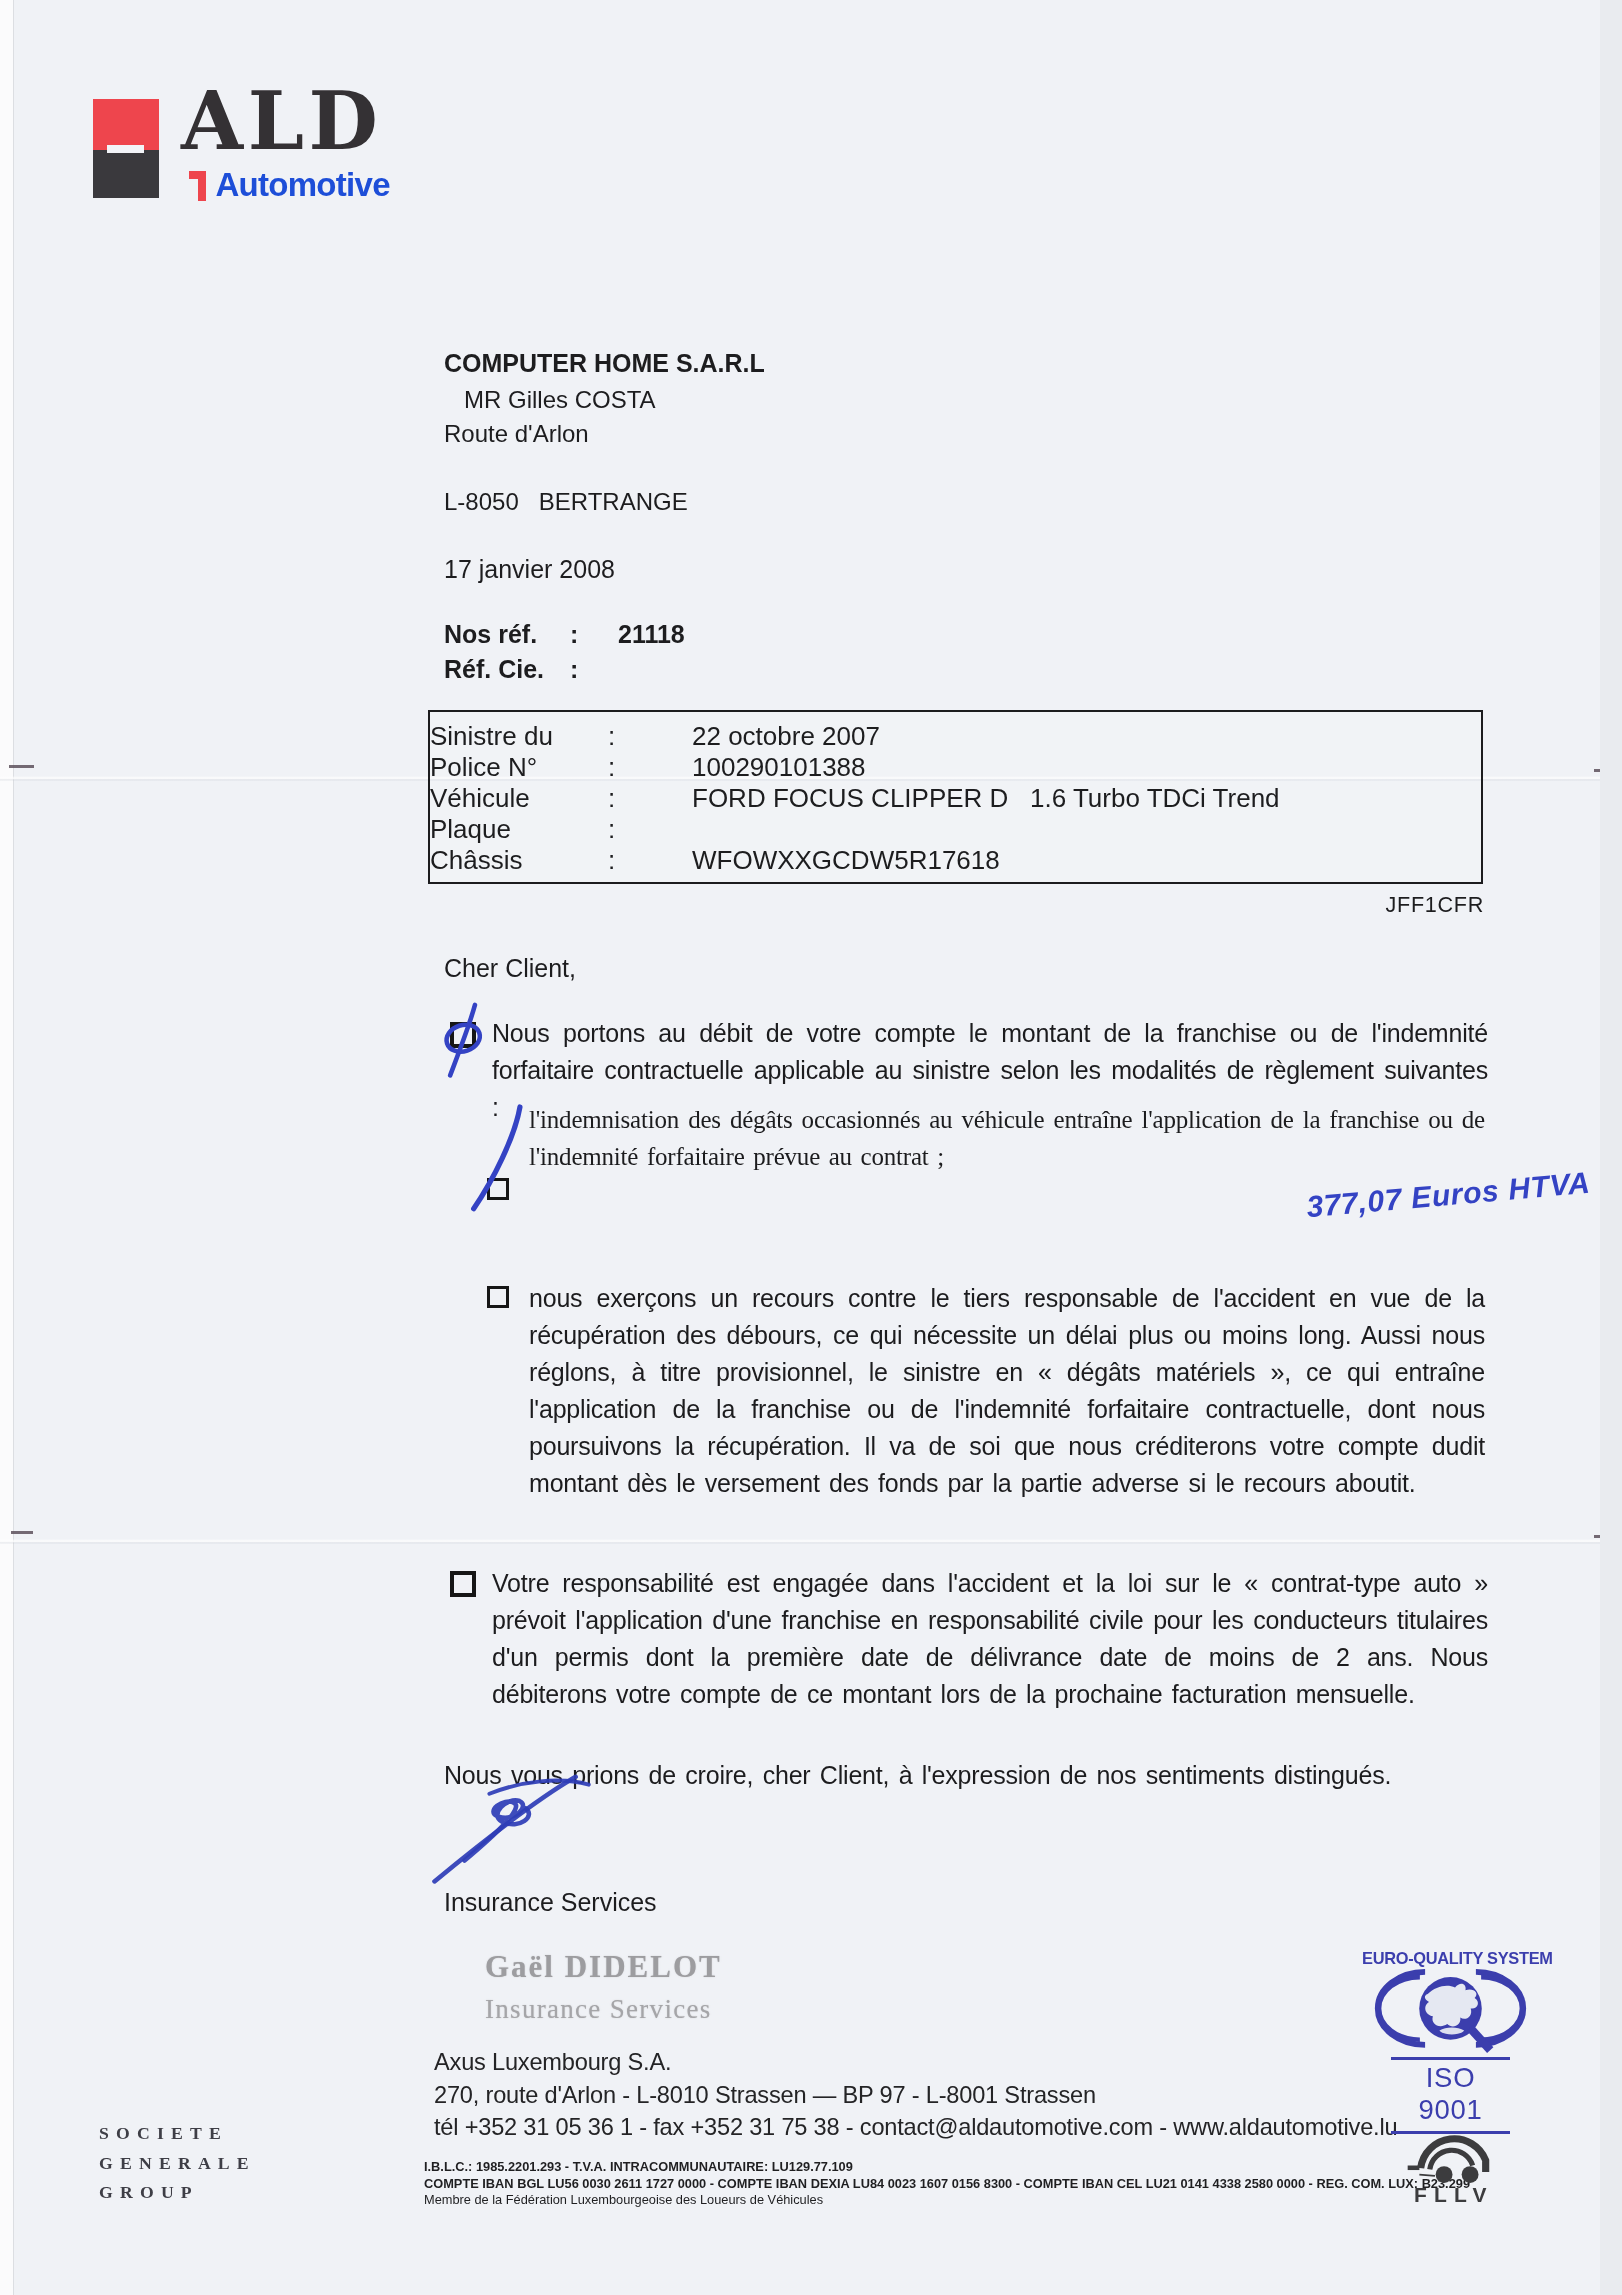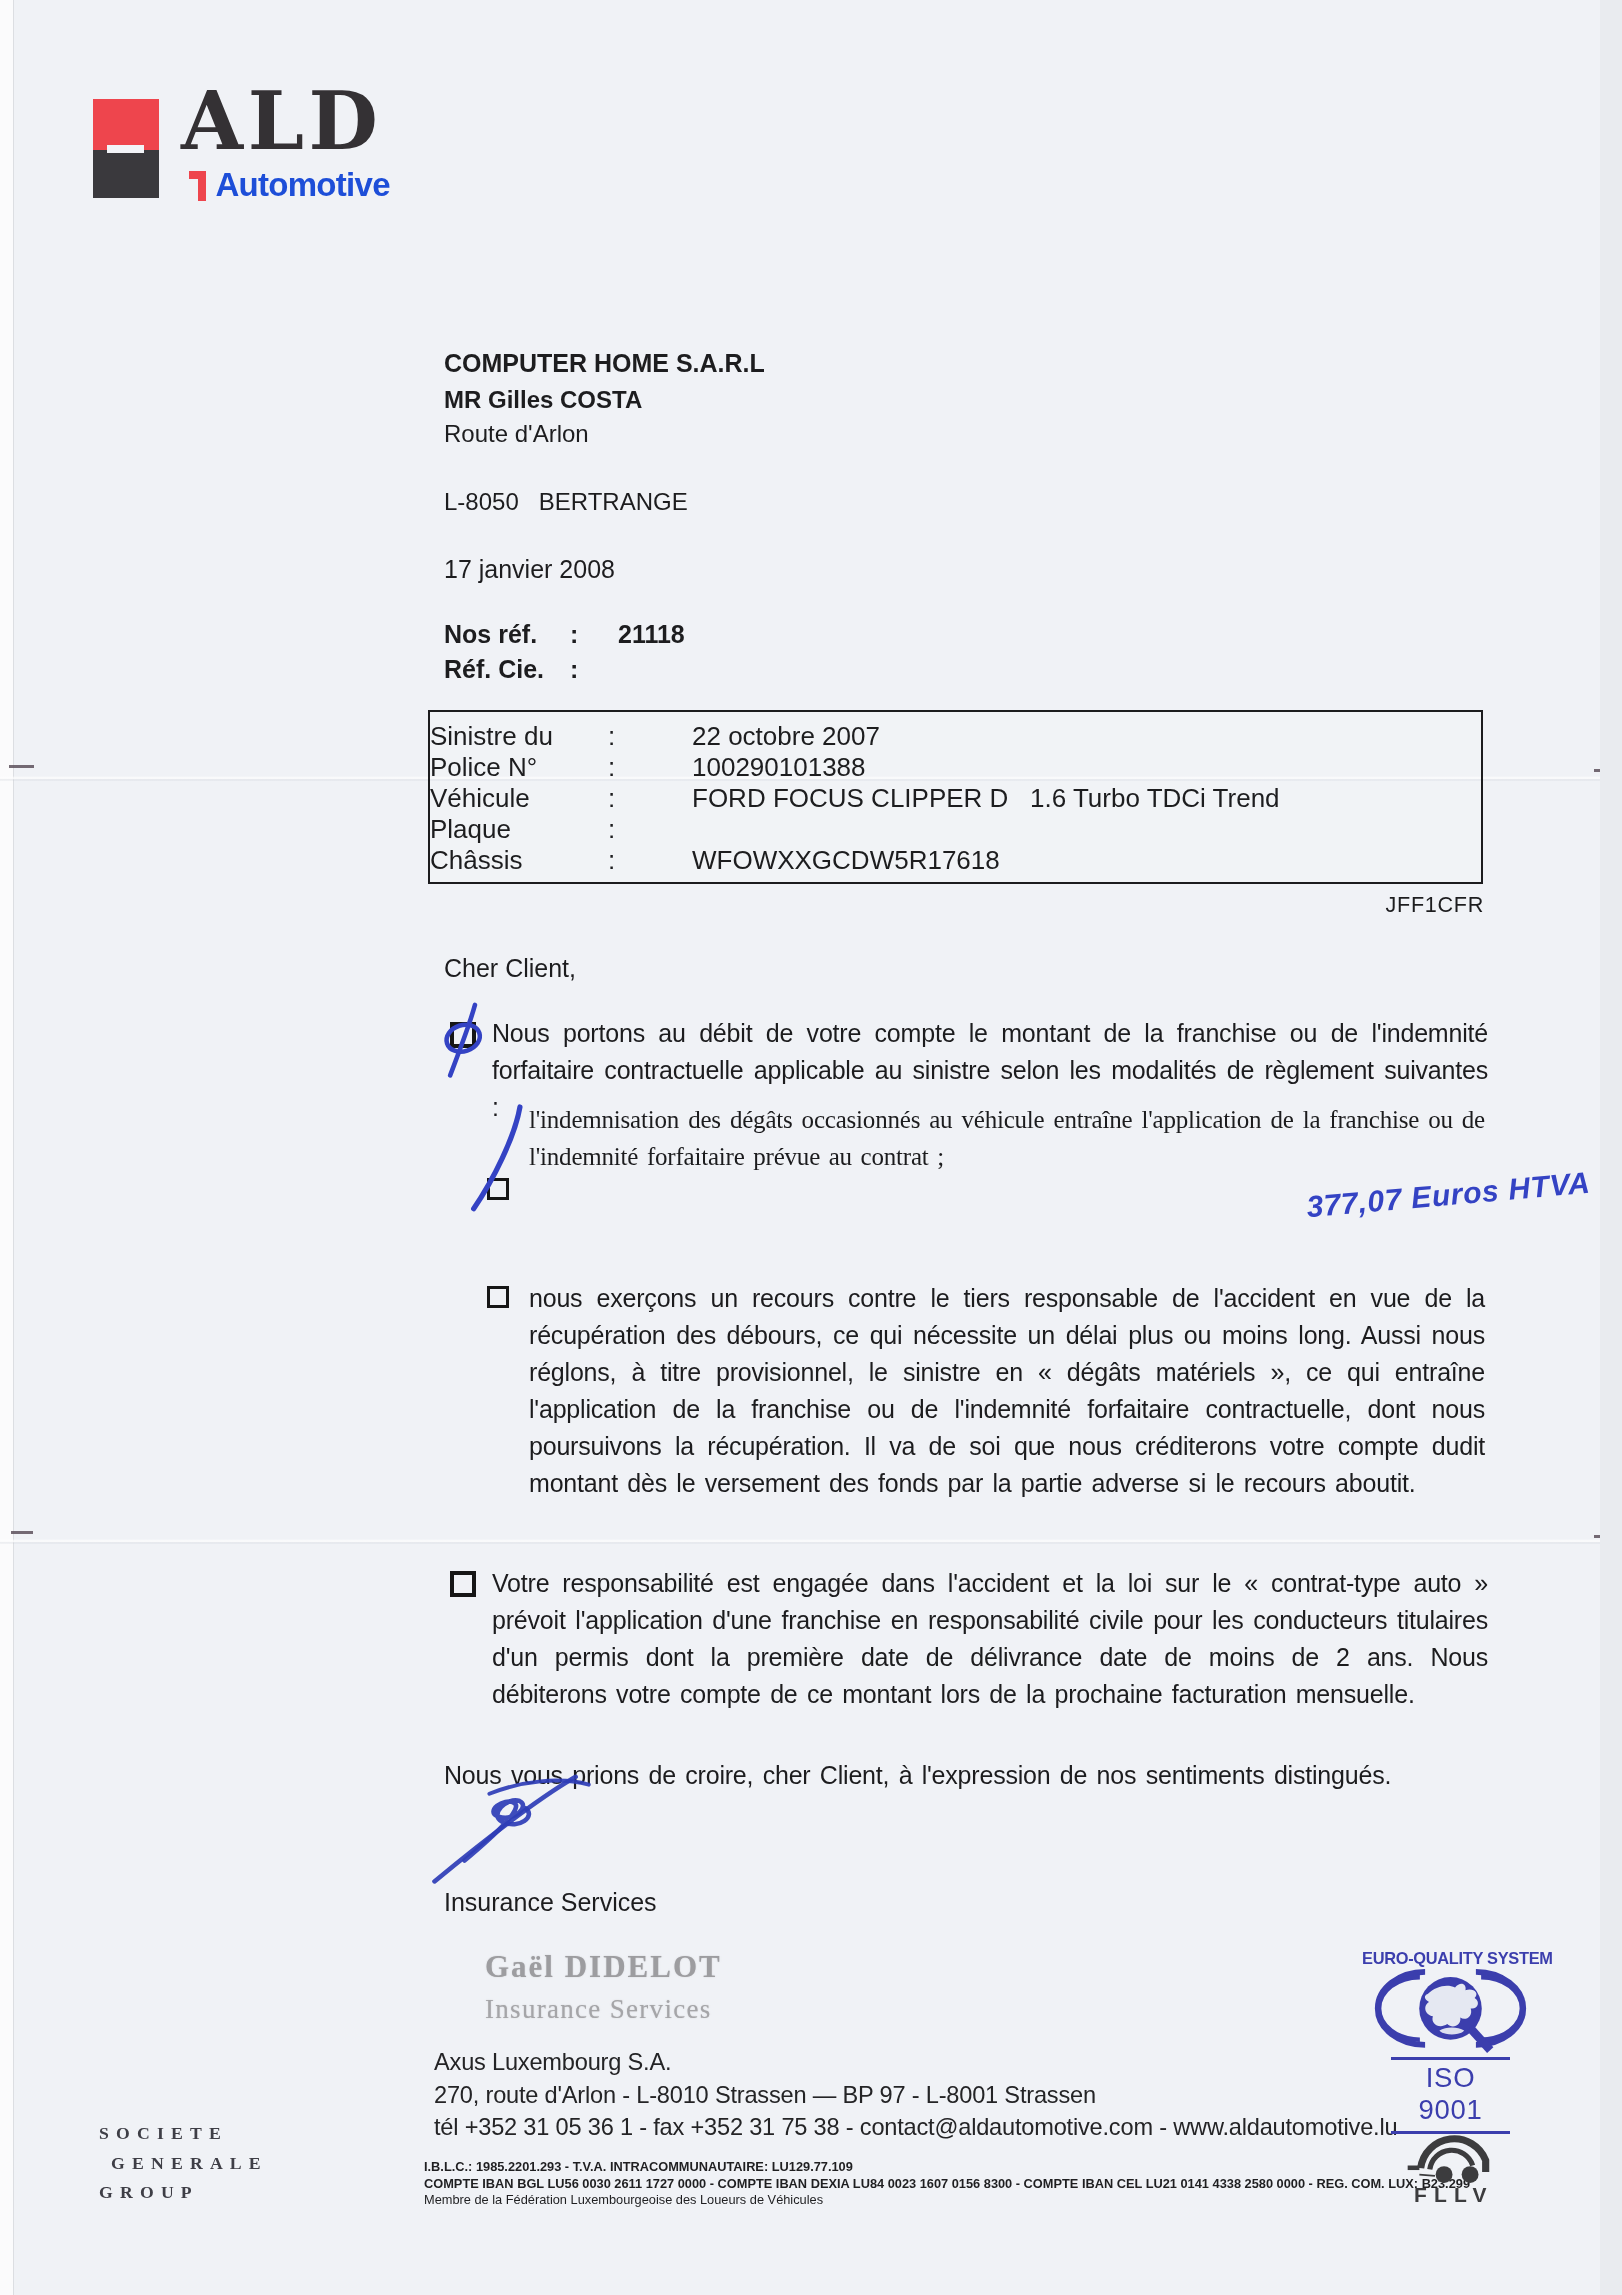--- a/index.html
+++ b/index.html
@@ -82,21 +82,21 @@
     <div class="sg-dark" style="background:#3a393d;"></div>
     <div class="sg-bar"></div>
   </div>
   <div class="ald">ALD</div>
   <div class="auto-row">
     <div class="ald-bracket"></div>
     <div class="auto-word">Automotive</div>
   </div>
 
   <div class="abs line37 bold" style="left:444px;top:349px;font-size:25px;">COMPUTER HOME S.A.R.L</div>
-  <div class="abs line37" style="left:444px;top:385px;font-weight:bold;">MR Gilles COSTA</div>
+  <div class="abs line37" style="left:464px;top:385px;">MR Gilles COSTA</div>
   <div class="abs line37" style="left:444px;top:419px;">Route d'Arlon</div>
   <div class="abs line37 pre" style="left:444px;top:487px;">L-8050   BERTRANGE</div>
 
   <div class="abs line37" style="left:444px;top:555px;font-size:25px;">17 janvier 2008</div>
   <div class="abs ref-row" style="left:444px;top:620px;">
     <span class="ref-label">Nos réf.</span>
     <span class="ref-colon">:</span>
     <span>21118</span>
   </div>
   <div class="abs ref-row" style="left:444px;top:655px;">
@@ -166,21 +166,21 @@
   <div class="stamp-dept">Insurance Services</div>
 
   <div class="footer-line" style="top:2049px;">Axus Luxembourg S.A.</div>
   <div class="footer-line" style="top:2082px;">270, route d'Arlon - L-8010 Strassen — BP 97 - L-8001 Strassen</div>
   <div class="footer-line" style="top:2114px;">tél +352 31 05 36 1 - fax +352 31 75 38 - contact@aldautomotive.com - www.aldautomotive.lu</div>
   <div class="legal" style="top:2159px;">I.B.L.C.: 1985.2201.293 - T.V.A. INTRACOMMUNAUTAIRE: LU129.77.109</div>
   <div class="legal" style="top:2176px;">COMPTE IBAN BGL LU56 0030 2611 1727 0000 - COMPTE IBAN DEXIA LU84 0023 1607 0156 8300 - COMPTE IBAN CEL LU21 0141 4338 2580 0000 - REG. COM. LUX: B23.299</div>
   <div class="legal" style="top:2192px;font-weight:normal;">Membre de la Fédération Luxembourgeoise des Loueurs de Véhicules</div>
 
   <div class="sg-word" style="top:2123px;">SOCIETE</div>
-  <div class="sg-word" style="top:2153px;margin-left:12px;">GENERALE</div>
+  <div class="sg-word" style="top:2153px;">GENERALE</div>
   <div class="sg-word" style="top:2182px;">GROUP</div>
 
   <div class="eq-title">EURO-QUALITY SYSTEM</div>
   <svg class="abs" style="left:1362px;top:1968px;" width="177" height="86" viewBox="0 0 270 132">
     <path d="M96,6 A70,54 0 0,0 96,118" fill="none" stroke="#3b3ead" stroke-width="9"></path>
     <path d="M88,14 A60,46 0 0,0 88,110" fill="none" stroke="#3b3ead" stroke-width="7"></path>
     <path d="M174,6 A70,54 0 0,1 174,118" fill="none" stroke="#3b3ead" stroke-width="9"></path>
     <path d="M182,14 A60,46 0 0,1 182,110" fill="none" stroke="#3b3ead" stroke-width="7"></path>
     <circle cx="135" cy="62" r="48" fill="#3b3ead"></circle>
     <path d="M100,40 C112,28 130,24 142,30 C150,20 160,24 158,34 C170,30 180,38 172,46 C182,52 176,64 166,62 C170,74 158,82 150,76 C152,88 138,94 130,86 C118,94 104,86 108,74 C96,72 92,58 102,52 C94,48 94,42 100,40 Z" fill="#eef1f6" opacity="0.95"></path>

